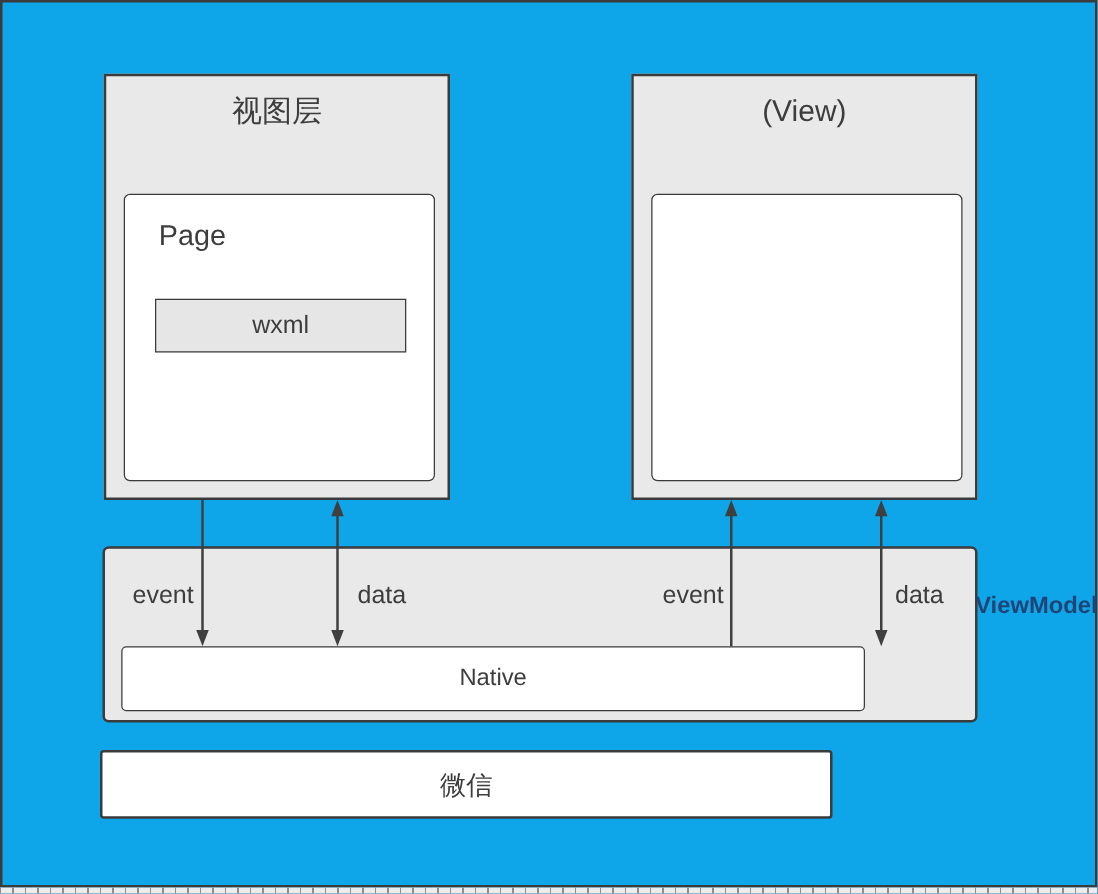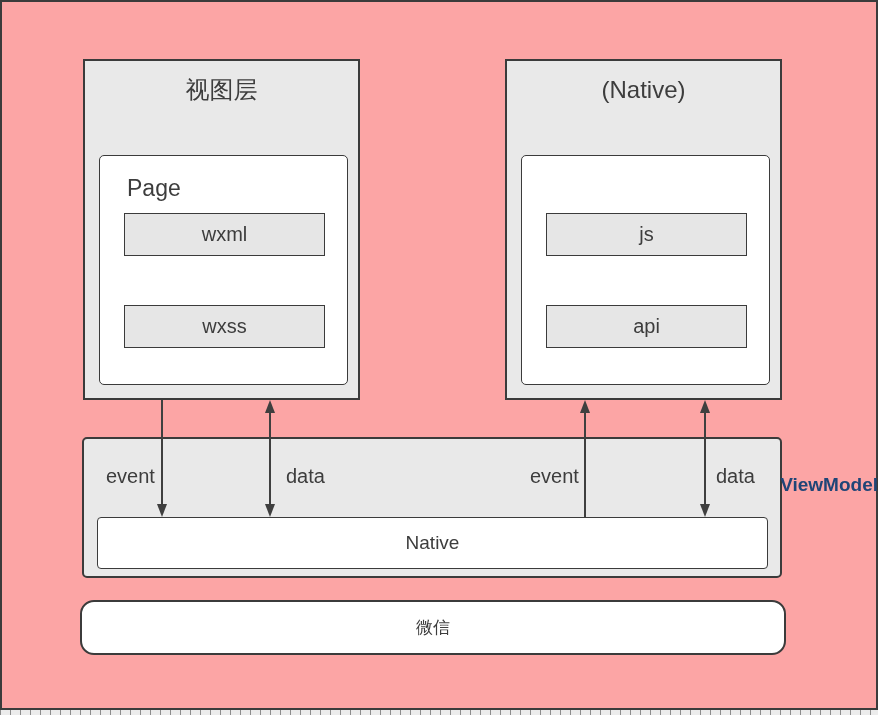--- a/index.html
+++ b/index.html
@@ -1,19 +1,19 @@
 <!DOCTYPE html>
 <html><head>
 <meta charset="utf-8">
 <style>
   html,body{margin:0;padding:0;background:#888;}
   .canvas{
     position:relative;
     width:878px;height:715px;
-    background:#fca5a5;
+    background:#0ea5e9;
     font-family:"Liberation Sans","DejaVu Sans",sans-serif;
     color:#3d3d3d;
     overflow:hidden;
     box-sizing:border-box;
   }
   .frame{
     position:absolute;left:0;top:0;width:878px;height:710px;
     border:2px solid #3b3b3b;box-sizing:border-box;
   }
   .ruler-strip{
@@ -39,81 +39,78 @@
   }
   .page-label{
     position:absolute;left:27px;top:19px;font-size:23px;color:#3d3d3d;
   }
   .chip{
     position:absolute;left:24px;width:201px;height:43px;
     background:#e6e6e6;border:1.5px solid #3b3b3b;box-sizing:border-box;
     display:flex;align-items:center;justify-content:center;
     font-size:20px;color:#3d3d3d;
   }
-  .chip.first{top:57px;}
+  .chip.first{top:83px;}
   .chip.second{top:149px;}
   .viewmodel-box{
     position:absolute;left:82px;top:437px;width:700px;height:141px;
     background:#e9e9e9;border:2px solid #3b3b3b;border-radius:5px;
     box-sizing:border-box;
   }
   .vm-title{
     position:absolute;left:0;top:474px;width:878px;text-align:right;
     font-size:19px;font-weight:bold;color:#1f4577;
   }
   .arrow-label{
     position:absolute;top:465px;font-size:20px;color:#3d3d3d;
   }
   .arrow-label.l-event{left:106px;}
   .arrow-label.l-data{left:286px;}
   .arrow-label.r-event{left:530px;}
   .arrow-label.r-data{left:716px;}
   .native-box{
-    position:absolute;left:97px;top:517px;width:671px;height:52px;
+    position:absolute;left:97px;top:517px;width:595px;height:52px;
     background:#ffffff;border:1.5px solid #3b3b3b;border-radius:4px;
     box-sizing:border-box;
     display:flex;align-items:center;justify-content:center;
     font-size:19px;color:#3d3d3d;
   }
   .wechat-box{
-    position:absolute;left:80px;top:600px;width:706px;height:55px;
-    background:#ffffff;border:2px solid #3b3b3b;border-radius:14px;
+    position:absolute;left:80px;top:600px;width:586px;height:55px;
+    background:#ffffff;border:2px solid #3b3b3b;border-radius:3px;
     box-sizing:border-box;
     display:flex;align-items:center;justify-content:center;
-    font-size:17px;color:#3d3d3d;
+    font-size:21px;color:#3d3d3d;
   }
   svg.arrows{
     position:absolute;left:0;top:0;width:878px;height:715px;
     pointer-events:none;
   }
 </style>
 </head>
 <body>
 
 <div class="canvas">
   <div class="frame"></div>
 
   <div class="layer-box view">
     <div class="layer-title">
       <div>视图层</div>
     </div>
     <div class="inner-panel">
       <div class="page-label">Page</div>
       <div class="chip first">wxml</div>
-      <div class="chip second">wxss</div>
     </div>
   </div>
 
   <div class="layer-box model">
     <div class="layer-title">
-      <div>(Native)</div>
+      <div>(View)</div>
     </div>
     <div class="inner-panel">
-      <div class="chip first">js</div>
-      <div class="chip second">api</div>
     </div>
   </div>
 
   <div class="viewmodel-box"></div>
   <div class="vm-title">ViewModel</div>
   <div class="arrow-label l-event">event</div>
   <div class="arrow-label l-data">data</div>
   <div class="arrow-label r-event">event</div>
   <div class="arrow-label r-data">data</div>
   <div class="native-box">Native</div>

